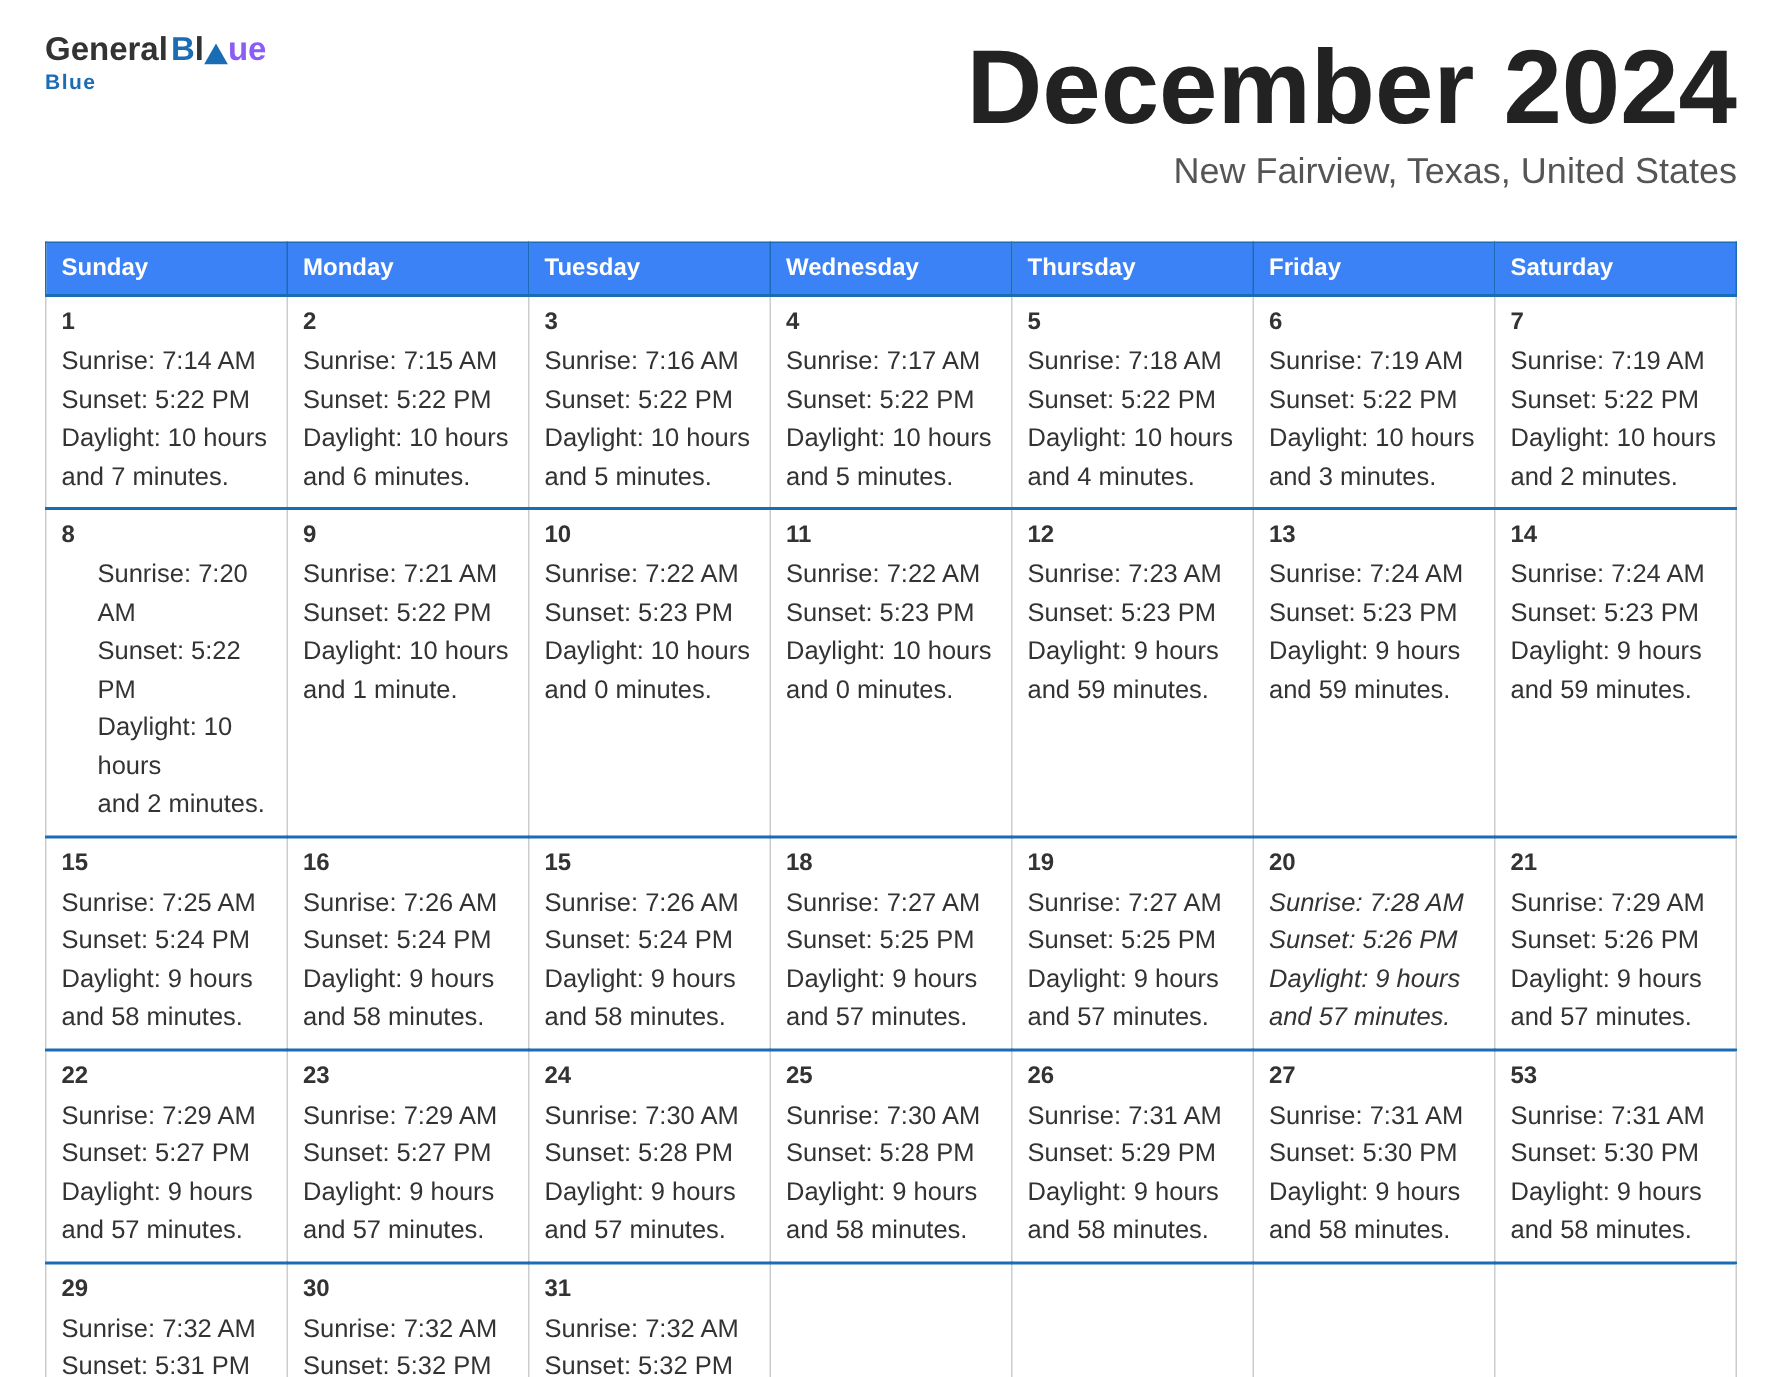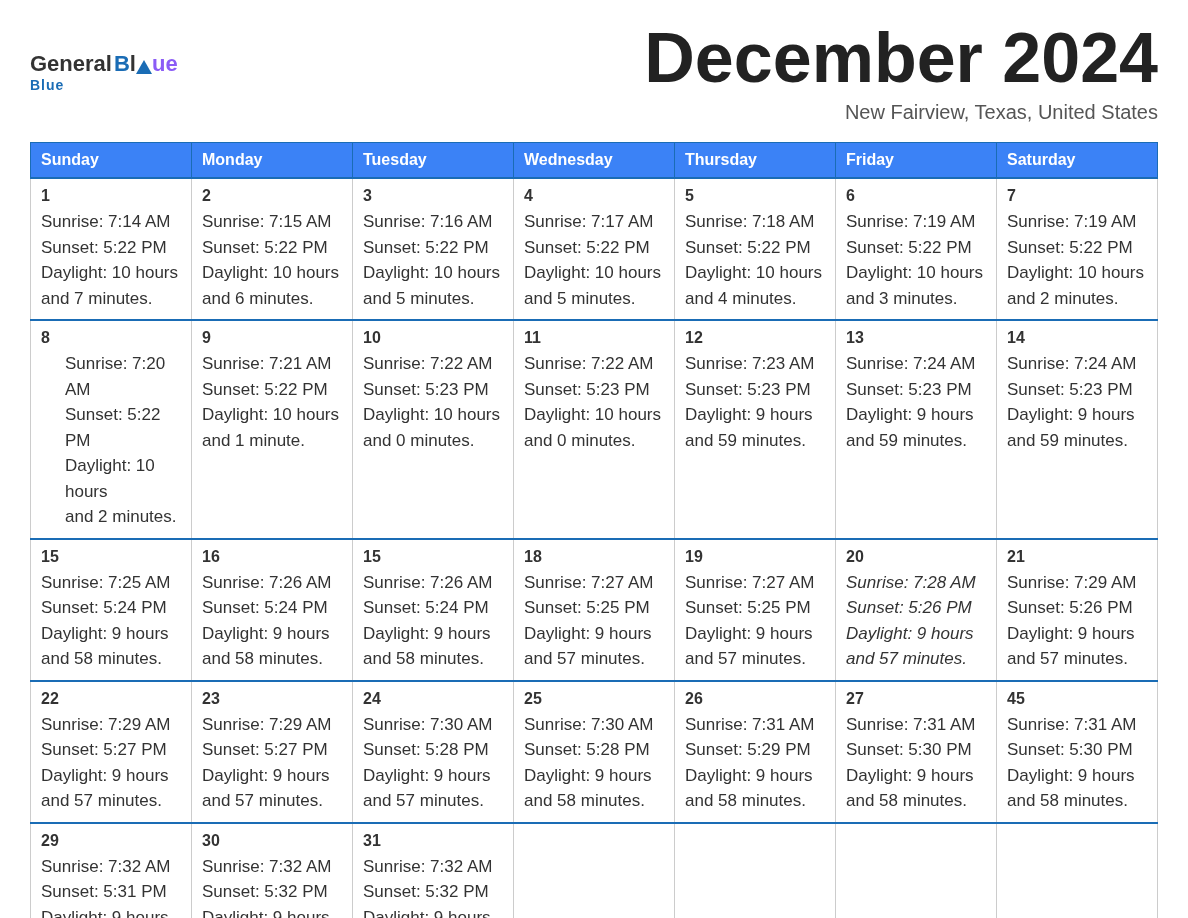--- a/index.html
+++ b/index.html
@@ -6,22 +6,22 @@
     body {
       font-family: Arial, sans-serif;
       background: #fff;
       width: 1188px;
       min-height: 918px;
       padding: 20px 30px;
     }
     .header {
       display: flex;
       justify-content: space-between;
-      align-items: center;
-      margin-bottom: 18px;
+      align-items: flex-start;
+      margin-bottom: 32px;
     }
     .logo {
       display: flex;
       flex-direction: column;
       align-items: flex-start;
     }
     .logo-text {
       display: flex;
       align-items: center;
       font-size: 22px;
@@ -37,21 +37,21 @@
       margin-top: 0px;
     }
     .title-block { text-align: right; }
     .month-title {
       font-size: 70px;
       font-weight: bold;
       color: #222;
       line-height: 1.1;
     }
     .location {
-      font-size: 20px;
+      font-size: 24px;
       color: #555;
       margin-top: 4px;
     }
     table {
       width: 100%;
       border-collapse: collapse;
       table-layout: fixed;
     }
     thead tr th {
       background: #3b82f6;
@@ -315,21 +315,21 @@
 and 58 minutes.</div>
         </td>
         <td>
           <span class="day-number">27</span>
           <div class="cell-text" style="white-space: pre-line;">Sunrise: 7:31 AM
 Sunset: 5:30 PM
 Daylight: 9 hours
 and 58 minutes.</div>
         </td>
         <td>
-          <span class="day-number">45</span>
+          <span class="day-number">53</span>
           <div class="cell-text" style="white-space: pre-line;">Sunrise: 7:31 AM
 Sunset: 5:30 PM
 Daylight: 9 hours
 and 58 minutes.</div>
         </td>
       </tr>
       <tr>
         <td>
           <span class="day-number">29</span>
           <div class="cell-text" style="white-space: pre-line;">Sunrise: 7:32 AM

